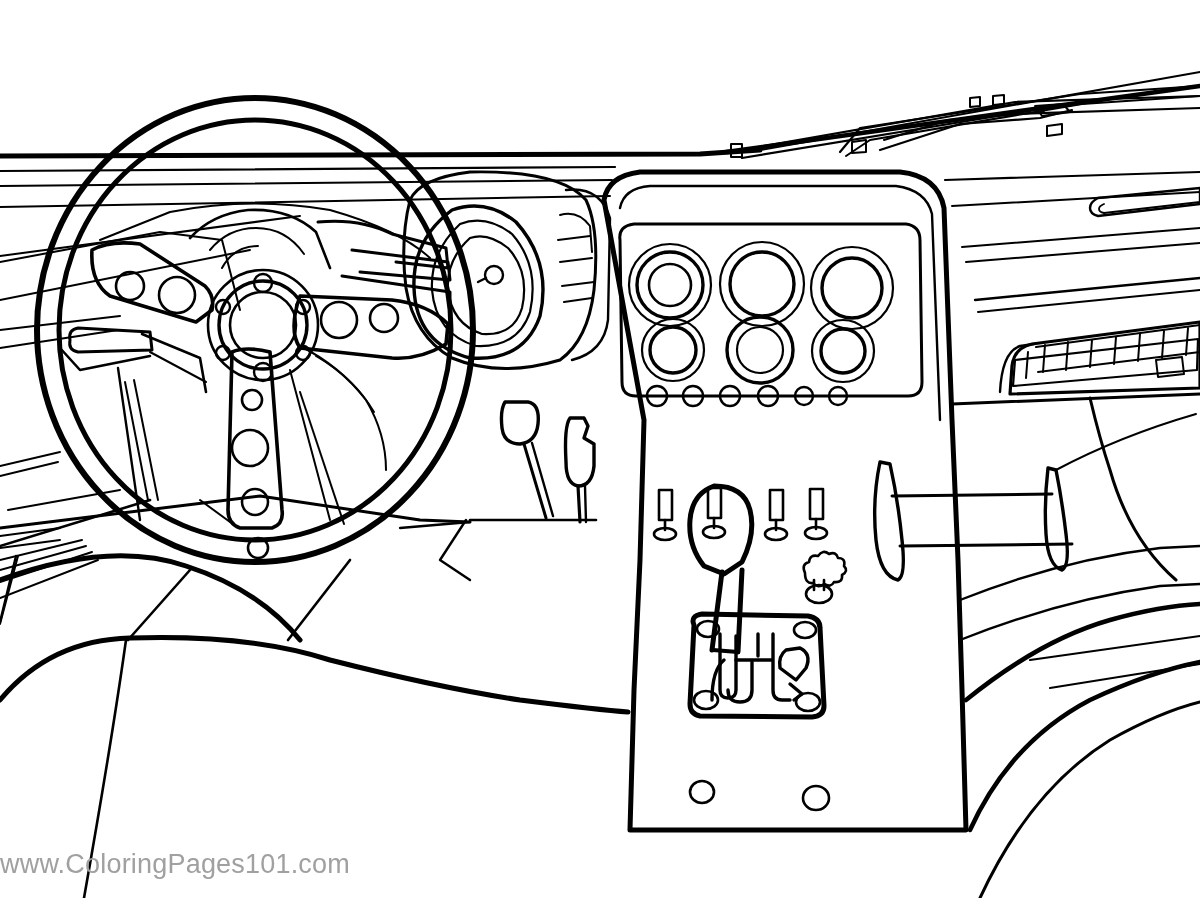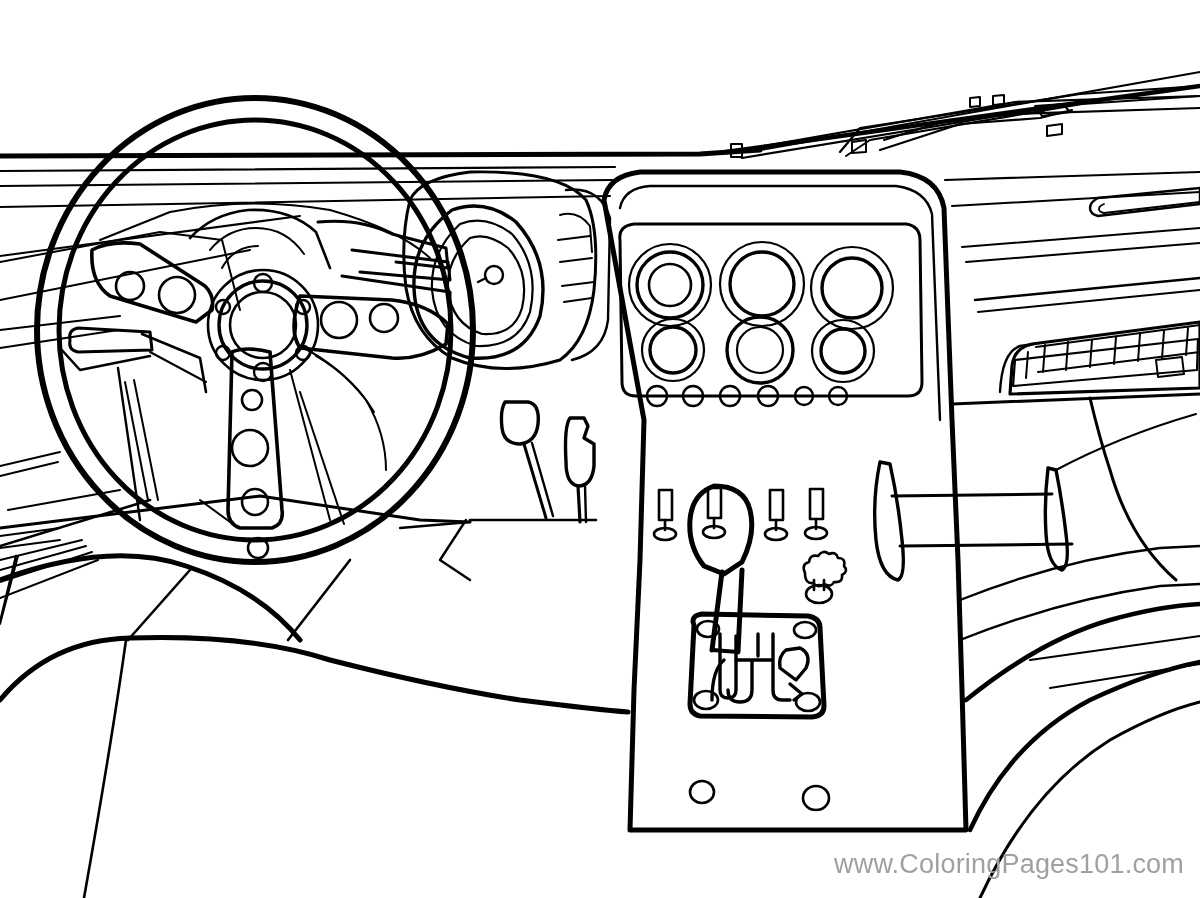--- a/index.html
+++ b/index.html
@@ -26,29 +26,28 @@
     height: 898px;
   }
   #artboard svg {
     display: block;
     width: 1200px;
     height: 898px;
   }
   .watermark {
     position: absolute;
     left: 0;
-    right: 16px;
+    right: 0;
     bottom: 18px;
-    text-align: right;
+    text-align: left;
     font-family: "Liberation Sans", sans-serif;
     font-size: 27px;
     letter-spacing: 0.2px;
     color: #a6a6a6;
     user-select: none;
-    padding-left: 48px;
   }
   .wm-strong { color: #a0a0a0; }
 </style>
 </head>
 <body>
 
 <div id="page">
 
   <div id="artboard">
     <svg viewBox="0 0 1200 898" xmlns="http://www.w3.org/2000/svg" fill="none" stroke="#000000" stroke-linecap="round" stroke-linejoin="round">

